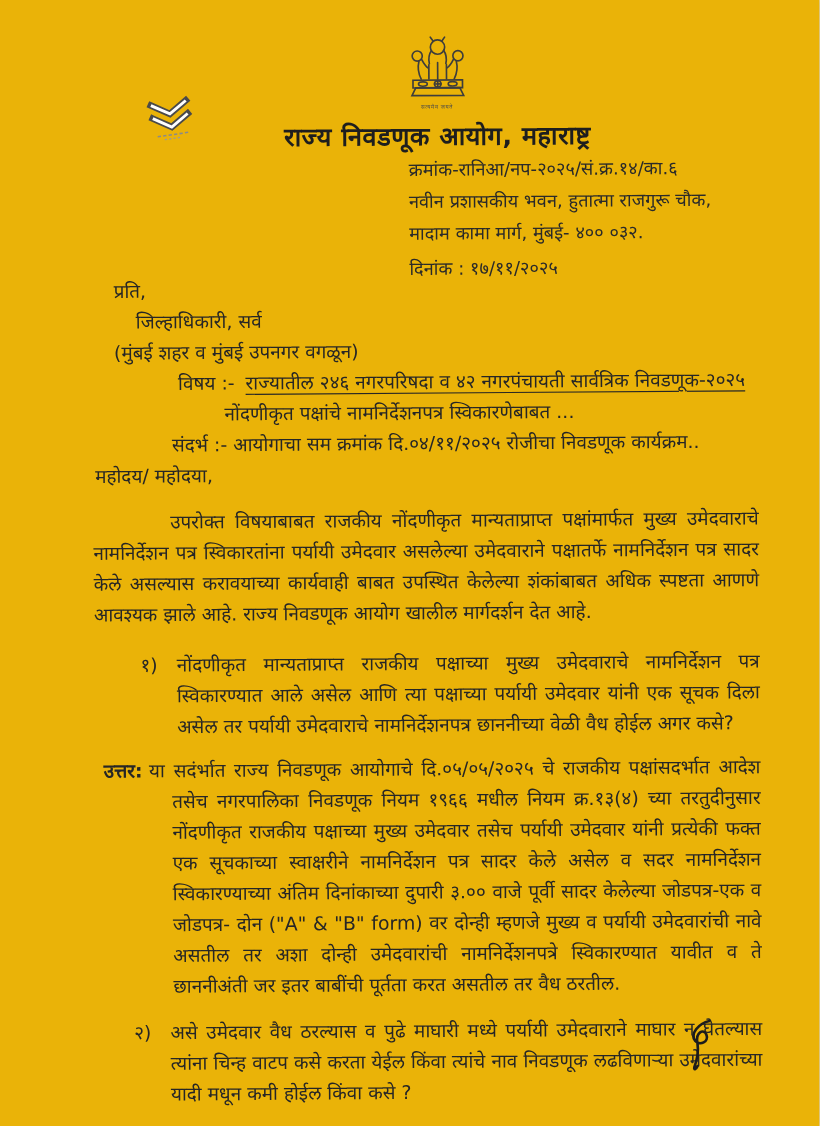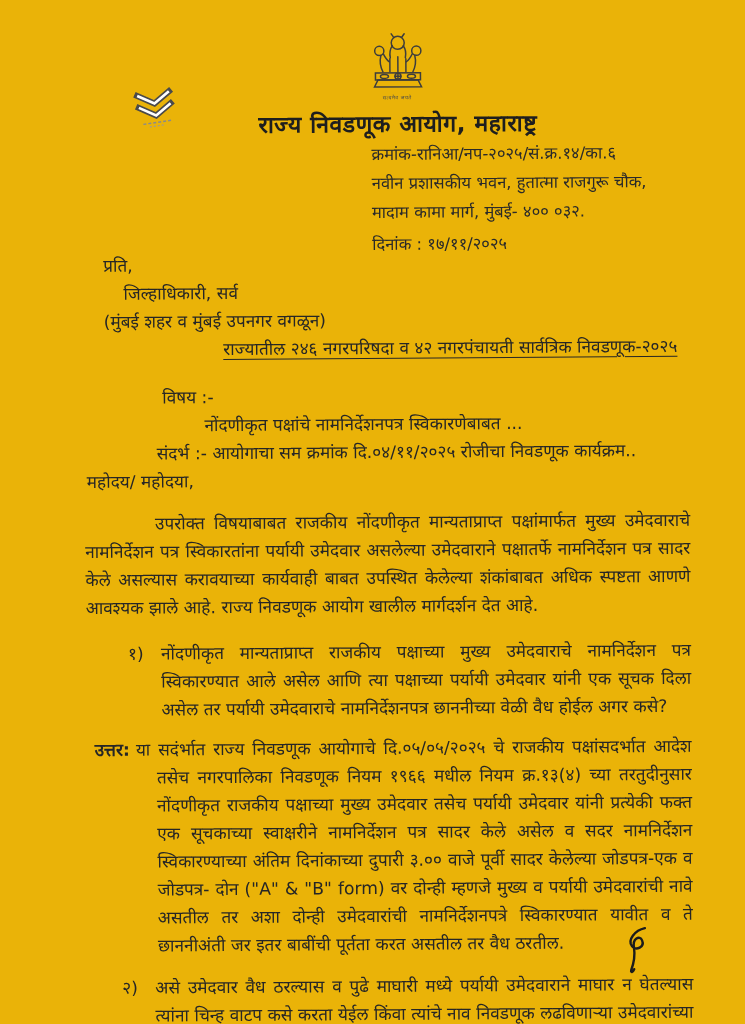--- a/index.html
+++ b/index.html
@@ -37,21 +37,21 @@
     font-size:16.5px;line-height:29px;color:#2a2a2a;
   }
   .head-lines .date{margin-top:3px;}
   
   .content{position:absolute;left:0;right:0;top:250px;padding:0 55px 0 85px;
     font-size:17.2px;line-height:28px;color:#262626;}
   .to-label{margin-left:20px;}
   .addressee{margin-left:40px;}
   .exclusion{margin-left:20px;}
   .subject-row{margin-left:78px;display:flex;}
-  .subj-label{flex-shrink:0;margin-right:10px;margin-top:48px;}
+  .subj-label{flex-shrink:0;margin-right:10px;}
   .underlined{text-decoration:underline;text-decoration-thickness:1px;text-underline-offset:4px;}
   .subj-line2{margin-left:120px;}
   .reference-row{margin-left:72px;}
   .salutation{margin-left:2px;}
   .intro{
     margin:14px 0 0 0;
     text-indent:70px;text-align:justify;
   }
   .qa-item{display:flex;margin-top:18px;}
   .qa-item.first{margin-left:42px;}

